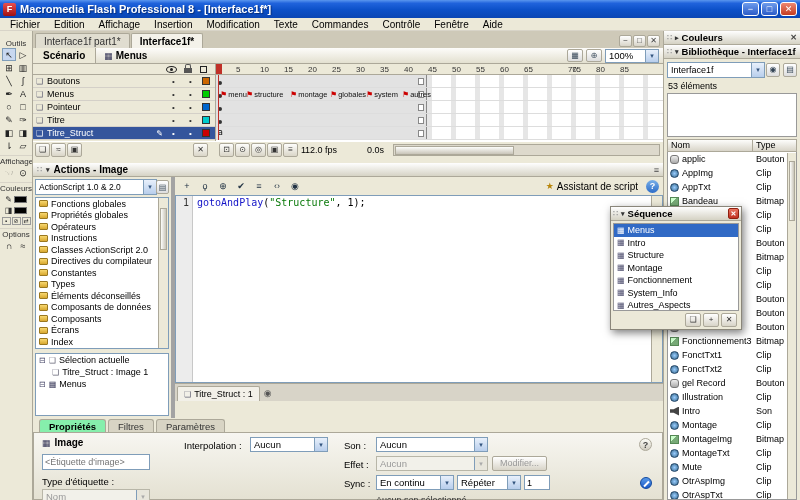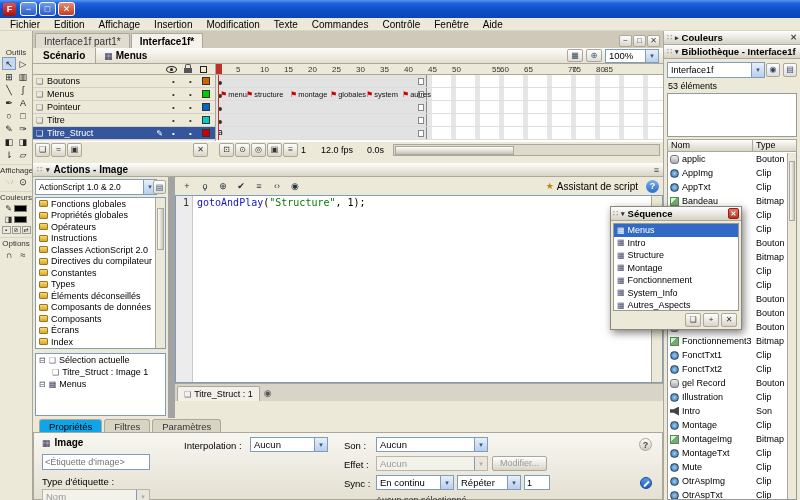--- a/index.html
+++ b/index.html
@@ -18,21 +18,21 @@
   .wb.close{background:linear-gradient(#EE8870,#C43C22)}
 
   
   .menubar{position:absolute;left:0;top:18px;width:800px;height:13px;background:#ECE9D8;border-bottom:1px solid #D8D4C8;
     display:flex;align-items:center;padding-left:3px}
   .mitem{padding:0 7px;font-size:10px;white-space:nowrap}
 
   
   .tools{position:absolute;left:0;top:31px;width:33px;height:469px;background:#ECE9D8;border-right:1px solid #ACA899;overflow:hidden}
   .tlabel{font-size:8px;color:#333;text-align:center;margin-top:3px;border-top:1px solid #D8D4C8;padding-top:1px}
-  .tlabel:first-child{border-top:none;margin-top:16px}
+  .tlabel:first-child{border-top:none;margin-top:7px}
   .tgrid{display:flex;flex-wrap:wrap;justify-content:center;padding:0 1px}
   .tbtn{width:14px;height:13px;font-size:9px;line-height:13px;text-align:center;color:#222;border:1px solid transparent}
   .tgrid.main .tbtn:nth-child(1){border:1px solid #7F9DB9;background:#C8D8F0}
   .swrow{display:flex;align-items:center;justify-content:center;gap:2px;margin-top:2px}
   .swicon{font-size:8px;color:#333}
   .swatch{width:13px;height:7px;border:1px solid #777;background:#000}
   .swmini{display:flex;justify-content:center;gap:1px;margin-top:2px}
   .mini{width:9px;height:8px;border:1px solid #999;background:#ECE9D8;font-size:6px;line-height:7px;text-align:center;color:#333}
 
   
@@ -103,34 +103,34 @@
   .phline{position:absolute;left:2px;top:0;bottom:0;width:1px;background:#C03028;z-index:6}
 
   .tfooter{position:absolute;left:0;top:77px;width:630px;height:17px;background:#ECE9D8;border-top:1px solid #FFF}
   .tfgroup{position:absolute;top:1px;display:flex;gap:1px}
   .tfgroup.left{left:2px}
   .tfgroup.onion{left:186px}
   .tfbtn{width:15px;height:14px;border:1px solid #ACA899;border-radius:2px;background:linear-gradient(#FDFDFB,#DAD6C8);
     font-size:8px;line-height:12px;text-align:center;color:#333}
   .tf-trash{position:absolute;left:160px;top:1px}
   .tfinfo{position:absolute;top:3px;font-size:9px}
-  .tf-frame{left:268px}.tf-fps{left:288px}.tf-time{left:334px}
+  .tf-frame{left:268px}.tf-fps{left:272px}.tf-time{left:334px}
   .tfscroll{position:absolute;left:360px;right:3px;top:2px;height:12px;background:#DDD9CC;border:1px solid #ACA899}
   .tfscroll .thumb{position:absolute;left:1px;top:1px;width:45%;height:9px;background:linear-gradient(#FDFDFB,#C8C4B8);border:1px solid #ACA899}
 
   
   .actions{position:absolute;left:0;top:132px;width:630px;height:255px;background:#ECE9D8}
   .apheader{position:absolute;left:0;top:0;width:100%;height:14px;background:linear-gradient(#FEFEFE,#D6D3C5);
     border-bottom:1px solid #ACA899;display:flex;align-items:center;gap:4px;padding:0 4px;font-size:10px;font-weight:bold}
   .grip{color:#999;font-size:8px}
   .collapse{font-size:7px;color:#333}
   .aptitle{flex:1;white-space:nowrap;overflow:hidden}
   .apmenu{font-size:9px;color:#444}
 
-  .apleft{position:absolute;left:0;top:14px;width:142px;bottom:0;border-right:7px solid #a3a3a3;background:#ECE9D8}
+  .apleft{position:absolute;left:0;top:14px;width:142px;bottom:0;border-right:4px solid #a3a3a3;background:#ECE9D8}
   .ascombo{position:absolute;left:2px;top:2px;width:122px;height:16px;font-size:8.5px}
   .apminibtn{position:absolute;right:2px;top:3px;width:13px;height:14px;border:1px solid #ACA899;border-radius:2px;
     background:linear-gradient(#fff,#ddd);font-size:8px;line-height:13px;text-align:center;color:#345}
   .atree{position:absolute;left:2px;top:20px;right:2px;height:152px;background:#fff;border:1px solid #7F9DB9;overflow:hidden}
   .titem{height:11.5px;display:flex;align-items:center;gap:3px;padding-left:3px;font-size:9px;white-space:nowrap}
   .book{width:9px;height:7px;flex:none;background:linear-gradient(#F8D870,#D8A830);border:1px solid #9A7820;border-radius:1px}
   .treescroll{position:absolute;right:0;top:0;bottom:0;width:10px;background:#ECE9D8;border-left:1px solid #ACA899}
   .treescroll .thumb{position:absolute;left:1px;top:10px;width:7px;height:42px;background:linear-gradient(90deg,#FDFDFB,#C8C4B8);border:1px solid #ACA899}
   .btree{position:absolute;left:2px;top:176px;right:2px;bottom:2px;background:#fff;border:1px solid #7F9DB9;overflow:hidden;font-size:9px}
   .btitem{height:12px;display:flex;align-items:center;gap:3px;padding-left:3px;white-space:nowrap}
@@ -159,21 +159,21 @@
     padding:0 6px;font-size:9px;border-radius:2px 2px 0 0;white-space:nowrap}
   .cpin{margin-left:4px;font-size:9px;color:#555;align-self:center}
   .castatus{position:absolute;left:0;right:0;bottom:0;height:17px;background:#ECE9D8;border-top:1px solid #FFF;
     font-size:9px;display:flex;align-items:center;padding-left:5px}
 
   
   .props{position:absolute;left:0;top:387px;width:630px;height:82px;background:#ECE9D8}
   .ptabs{position:absolute;top:0;left:0;height:15px;display:flex;align-items:flex-end;padding-left:6px}
   .ptab{height:14px;line-height:14px;padding:0 9px;font-size:9.5px;background:#D8D4C4;border:1px solid #ACA899;border-bottom:none;
     border-radius:3px 3px 0 0;margin-right:2px;color:#333;white-space:nowrap}
-  .ptab.active{background:#0ea5e9;color:#000;font-weight:normal}
+  .ptab.active{background:#86efac;color:#000;font-weight:bold}
   .pbody{position:absolute;left:0;top:14px;right:0;bottom:0;background:linear-gradient(#F7F6F1,#E4E1D2);border:1px solid #ACA899}
   .prow1{position:absolute;left:8px;top:4px;display:flex;align-items:center;gap:4px}
   .pimgicon{font-size:9px;color:#335}
   .pbold{font-weight:bold;font-size:10px}
   .pinput{position:absolute;border:1px solid #7F9DB9;font-size:9px;padding:0 2px;font-family:"Liberation Sans",sans-serif;background:#fff}
   .in-label{left:8px;top:21px;width:108px;height:16px}
   .plabel{position:absolute;font-size:9.5px;white-space:nowrap}
   .l-type{left:8px;top:43px}
   .c-nom{position:absolute;left:8px;top:56px;width:108px}
   .l-interp{left:150px;top:7px}
@@ -238,20 +238,21 @@
   .seqrow.selected .seqicon{color:#fff}
   .seqfooter{position:absolute;left:0;right:0;bottom:0;height:18px;display:flex;justify-content:flex-end;align-items:center;gap:2px;padding:0 4px}
   .seqfbtn{width:16px;height:14px;border:1px solid #ACA899;border-radius:2px;background:linear-gradient(#FFF,#D8D4C8);
     font-size:8px;line-height:12px;text-align:center;color:#333}
 </style>
 </head>
 <body>
 
 <div class="titlebar">
   <span class="appicon">F</span>
+  <span class="ttext">Macromedia Flash Professional 8 - [Interface1f*]</span>
   <span class="winbtns">
     <span class="wb">−</span>
     <span class="wb">□</span>
     <span class="wb close">✕</span>
   </span>
 </div>
 
 <div class="menubar">
   <span class="mitem">Fichier</span>
     <span class="mitem">Edition</span>
@@ -400,27 +401,27 @@
           <span class="rnum" style="left: 20px;">5</span>
           <span class="rnum" style="left: 44px;">10</span>
           <span class="rnum" style="left: 68px;">15</span>
           <span class="rnum" style="left: 92px;">20</span>
           <span class="rnum" style="left: 116px;">25</span>
           <span class="rnum" style="left: 140px;">30</span>
           <span class="rnum" style="left: 164px;">35</span>
           <span class="rnum" style="left: 188px;">40</span>
           <span class="rnum" style="left: 212px;">45</span>
           <span class="rnum" style="left: 236px;">50</span>
-          <span class="rnum" style="left: 276px;">55</span>
+          <span class="rnum" style="left: 260px;">55</span>
           <span class="rnum" style="left: 284px;">60</span>
           <span class="rnum" style="left: 308px;">65</span>
           <span class="rnum" style="left: 352px;">70</span>
           <span class="rnum" style="left: 356px;">75</span>
           <span class="rnum" style="left: 380px;">80</span>
-          <span class="rnum" style="left: 388px; text-align: center;">85</span>
+          <span class="rnum" style="left: 404px; text-align: center;">85</span>
         <span class="phhead"></span>
       </div>
       <div class="frows">
 
           <div class="frame-row">
             <span class="cspan"></span>
           </div>
 
           <div class="frame-row">
             <span class="cspan"></span>

